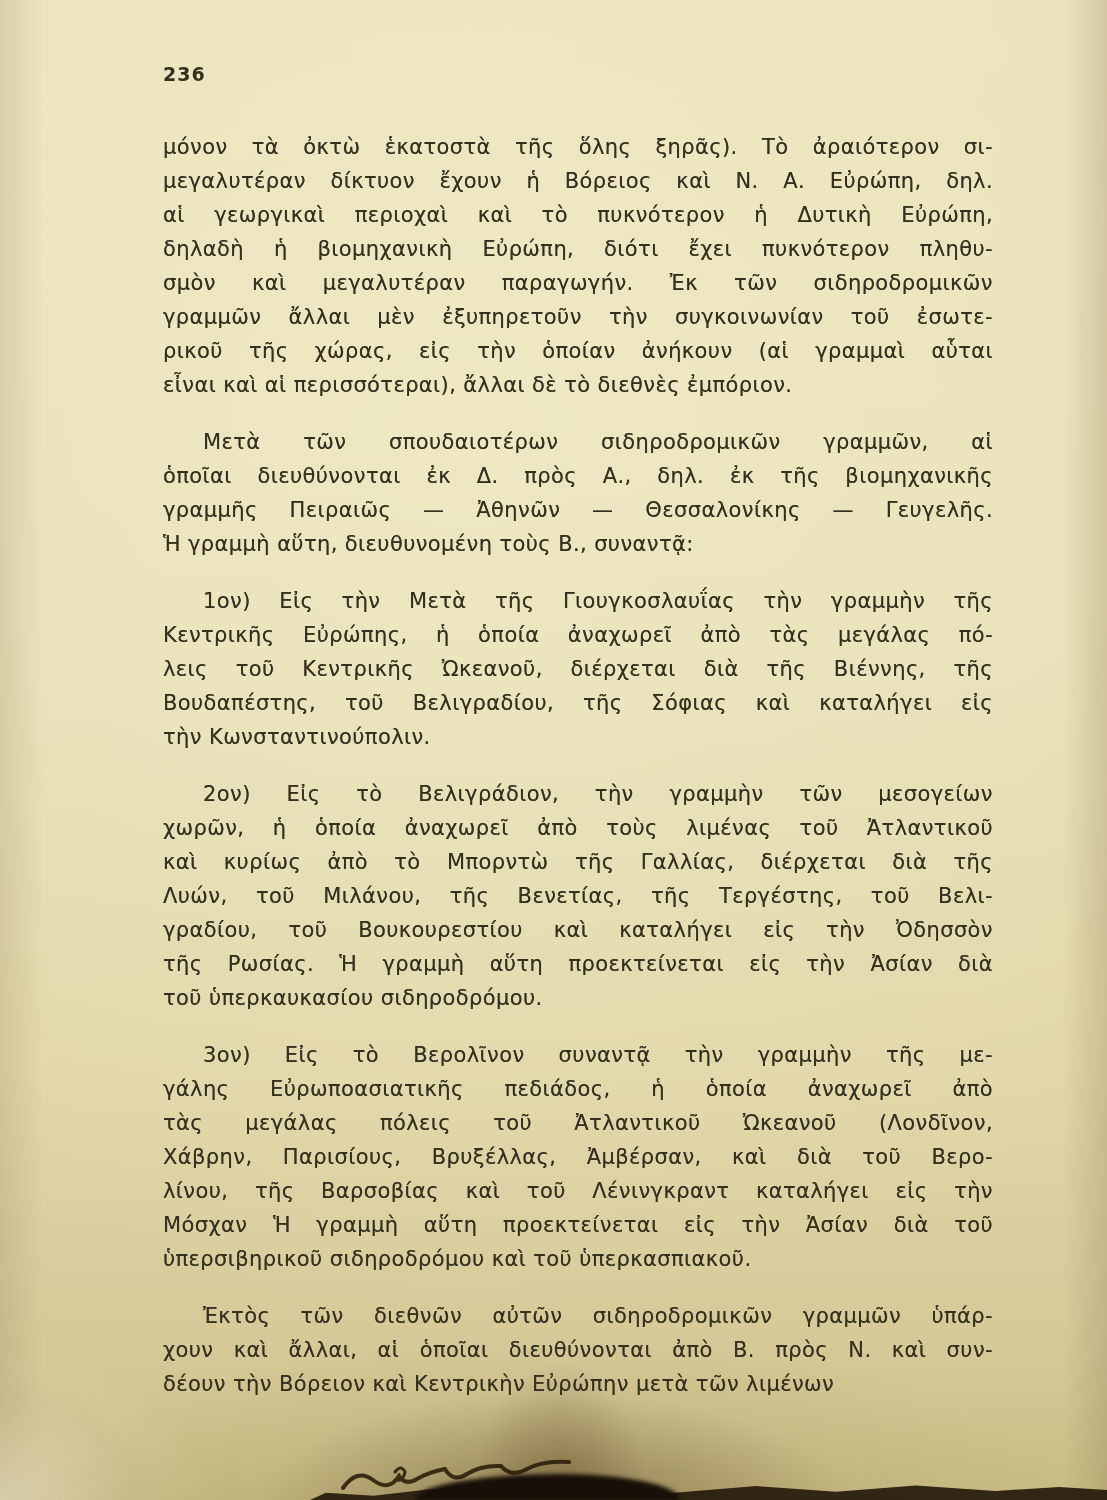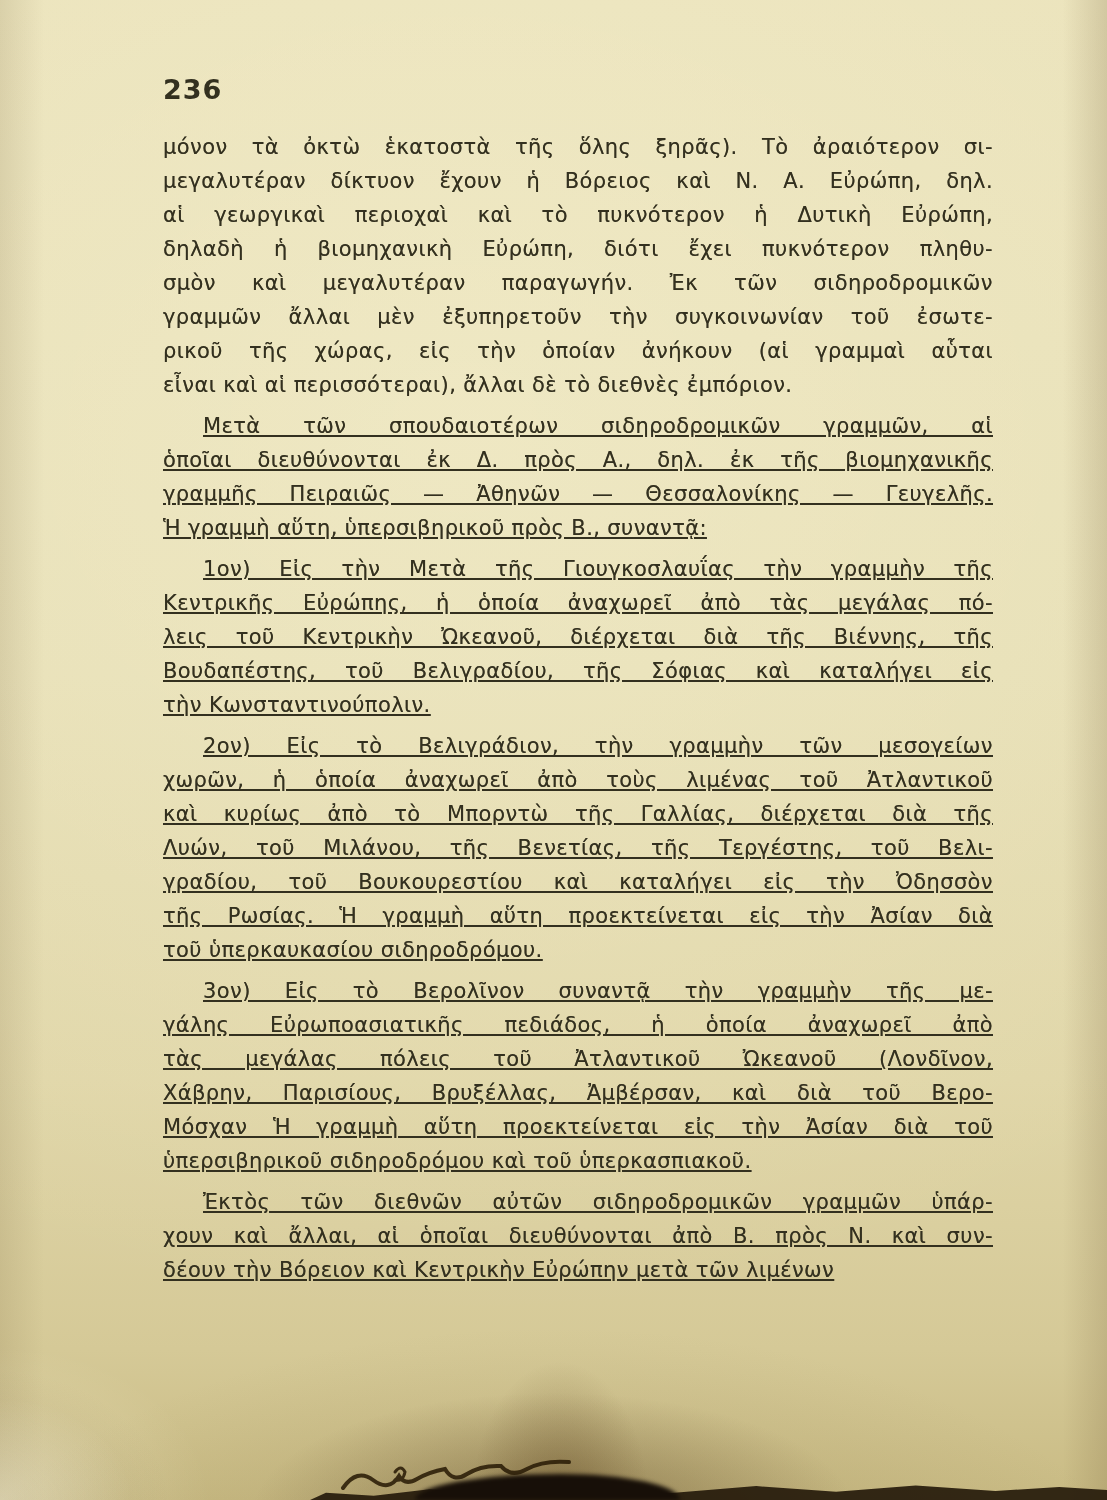--- a/index.html
+++ b/index.html
@@ -24,38 +24,38 @@
       radial-gradient(ellipse 950px 520px at 50% 112%, rgba(120,100,55,0.28), rgba(120,100,55,0) 68%),
       radial-gradient(ellipse 300px 220px at 0% 100%, rgba(255,250,225,0.30), rgba(255,250,225,0) 70%),
       linear-gradient(90deg, rgba(120,100,60,0.16), rgba(120,100,60,0) 4%, rgba(120,100,60,0) 96%, rgba(120,100,60,0.22)),
       radial-gradient(ellipse 1500px 1200px at 42% 28%, rgba(255,251,224,0.30), rgba(255,251,224,0) 75%),
       linear-gradient(180deg, #eae2ba 0%, #e6deb4 45%, #e0d6a8 72%, #d5c997 90%, #c9bb84 100%);
     background-color: var(--paper);
   }
   .page-number {
     position: absolute;
     left: 163px;
-    top: 74px;
-    font-size: 27px;
+    top: 63px;
+    font-size: 19px;
     font-weight: bold;
     letter-spacing: 1px;
     color: var(--ink);
   }
   .text-block {
     position: absolute;
     left: 163px;
     top: 130px;
     width: 830px;
     color: var(--ink);
     font-size: 21px;
     line-height: 34px;
     letter-spacing: 0.4px;
     text-shadow: 0 0 0.4px rgba(40,36,20,0.55);
   }
-  .paragraph + .paragraph { margin-top: 7px; text-decoration: underline; }
+  .paragraph + .paragraph { margin-top: 23px; }
   .line {
     text-align: justify;
     text-align-last: justify;
     white-space: nowrap;
   }
   .line.last {
     text-align-last: left;
     white-space: normal;
   }
   .paragraph.indent .line:first-child { padding-left: 40px; }
@@ -125,43 +125,44 @@
         <div class="line">δηλαδὴ ἡ βιομηχανικὴ Εὐρώπη, διότι ἔχει πυκνότερον πληθυ-</div>
         <div class="line">σμὸν καὶ μεγαλυτέραν παραγωγήν. Ἐκ τῶν σιδηροδρομικῶν</div>
         <div class="line">γραμμῶν ἄλλαι μὲν ἐξυπηρετοῦν τὴν συγκοινωνίαν τοῦ ἐσωτε-</div>
         <div class="line">ρικοῦ τῆς χώρας, εἰς τὴν ὁποίαν ἀνήκουν (αἱ γραμμαὶ αὗται</div>
         <div class="line last">εἶναι καὶ αἱ περισσότεραι), ἄλλαι δὲ τὸ διεθνὲς ἐμπόριον.</div>
       </div>
       <div class="paragraph indent">
         <div class="line">Μετὰ τῶν σπουδαιοτέρων σιδηροδρομικῶν γραμμῶν, αἱ</div>
         <div class="line">ὁποῖαι διευθύνονται ἐκ Δ. πρὸς Α., δηλ. ἐκ τῆς βιομηχανικῆς</div>
         <div class="line">γραμμῆς Πειραιῶς — Ἀθηνῶν — Θεσσαλονίκης — Γευγελῆς.</div>
-        <div class="line last">Ἡ γραμμὴ αὕτη, ὑπερσιβηρικοῦ πρὸς Β., συναντᾷ:</div>
+        <div class="line last">Ἡ γραμμὴ αὕτη, διευθυνομένη τοὺς Β., συναντᾷ:</div>
       </div>
       <div class="paragraph indent">
         <div class="line">1ον) Εἰς τὴν Μετὰ τῆς Γιουγκοσλαυΐας τὴν γραμμὴν τῆς</div>
         <div class="line">Κεντρικῆς Εὐρώπης, ἡ ὁποία ἀναχωρεῖ ἀπὸ τὰς μεγάλας πό-</div>
-        <div class="line">λεις τοῦ Κεντρικὴν Ὠκεανοῦ, διέρχεται διὰ τῆς Βιέννης, τῆς</div>
+        <div class="line">λεις τοῦ Κεντρικῆς Ὠκεανοῦ, διέρχεται διὰ τῆς Βιέννης, τῆς</div>
         <div class="line">Βουδαπέστης, τοῦ Βελιγραδίου, τῆς Σόφιας καὶ καταλήγει εἰς</div>
         <div class="line last">τὴν Κωνσταντινούπολιν.</div>
       </div>
       <div class="paragraph indent">
         <div class="line">2ον) Εἰς τὸ Βελιγράδιον, τὴν γραμμὴν τῶν μεσογείων</div>
         <div class="line">χωρῶν, ἡ ὁποία ἀναχωρεῖ ἀπὸ τοὺς λιμένας τοῦ Ἀτλαντικοῦ</div>
         <div class="line">καὶ κυρίως ἀπὸ τὸ Μπορντὼ τῆς Γαλλίας, διέρχεται διὰ τῆς</div>
         <div class="line">Λυών, τοῦ Μιλάνου, τῆς Βενετίας, τῆς Τεργέστης, τοῦ Βελι-</div>
         <div class="line">γραδίου, τοῦ Βουκουρεστίου καὶ καταλήγει εἰς τὴν Ὀδησσὸν</div>
         <div class="line">τῆς Ρωσίας. Ἡ γραμμὴ αὕτη προεκτείνεται εἰς τὴν Ἀσίαν διὰ</div>
         <div class="line last">τοῦ ὑπερκαυκασίου σιδηροδρόμου.</div>
       </div>
       <div class="paragraph indent">
         <div class="line">3ον) Εἰς τὸ Βερολῖνον συναντᾷ τὴν γραμμὴν τῆς με-</div>
         <div class="line">γάλης Εὐρωποασιατικῆς πεδιάδος, ἡ ὁποία ἀναχωρεῖ ἀπὸ</div>
         <div class="line">τὰς μεγάλας πόλεις τοῦ Ἀτλαντικοῦ Ὠκεανοῦ (Λονδῖνον,</div>
         <div class="line">Χάβρην, Παρισίους, Βρυξέλλας, Ἀμβέρσαν, καὶ διὰ τοῦ Βερο-</div>
+        <div class="line">λίνου, τῆς Βαρσοβίας καὶ τοῦ Λένινγκραντ καταλήγει εἰς τὴν</div>
         <div class="line">Μόσχαν Ἡ γραμμὴ αὕτη προεκτείνεται εἰς τὴν Ἀσίαν διὰ τοῦ</div>
         <div class="line last">ὑπερσιβηρικοῦ σιδηροδρόμου καὶ τοῦ ὑπερκασπιακοῦ.</div>
       </div>
       <div class="paragraph indent">
         <div class="line">Ἐκτὸς τῶν διεθνῶν αὐτῶν σιδηροδρομικῶν γραμμῶν ὑπάρ-</div>
         <div class="line">χουν καὶ ἄλλαι, αἱ ὁποῖαι διευθύνονται ἀπὸ Β. πρὸς Ν. καὶ συν-</div>
         <div class="line last">δέουν τὴν Βόρειον καὶ Κεντρικὴν Εὐρώπην μετὰ τῶν λιμένων</div>
       </div>
     </div>
 

